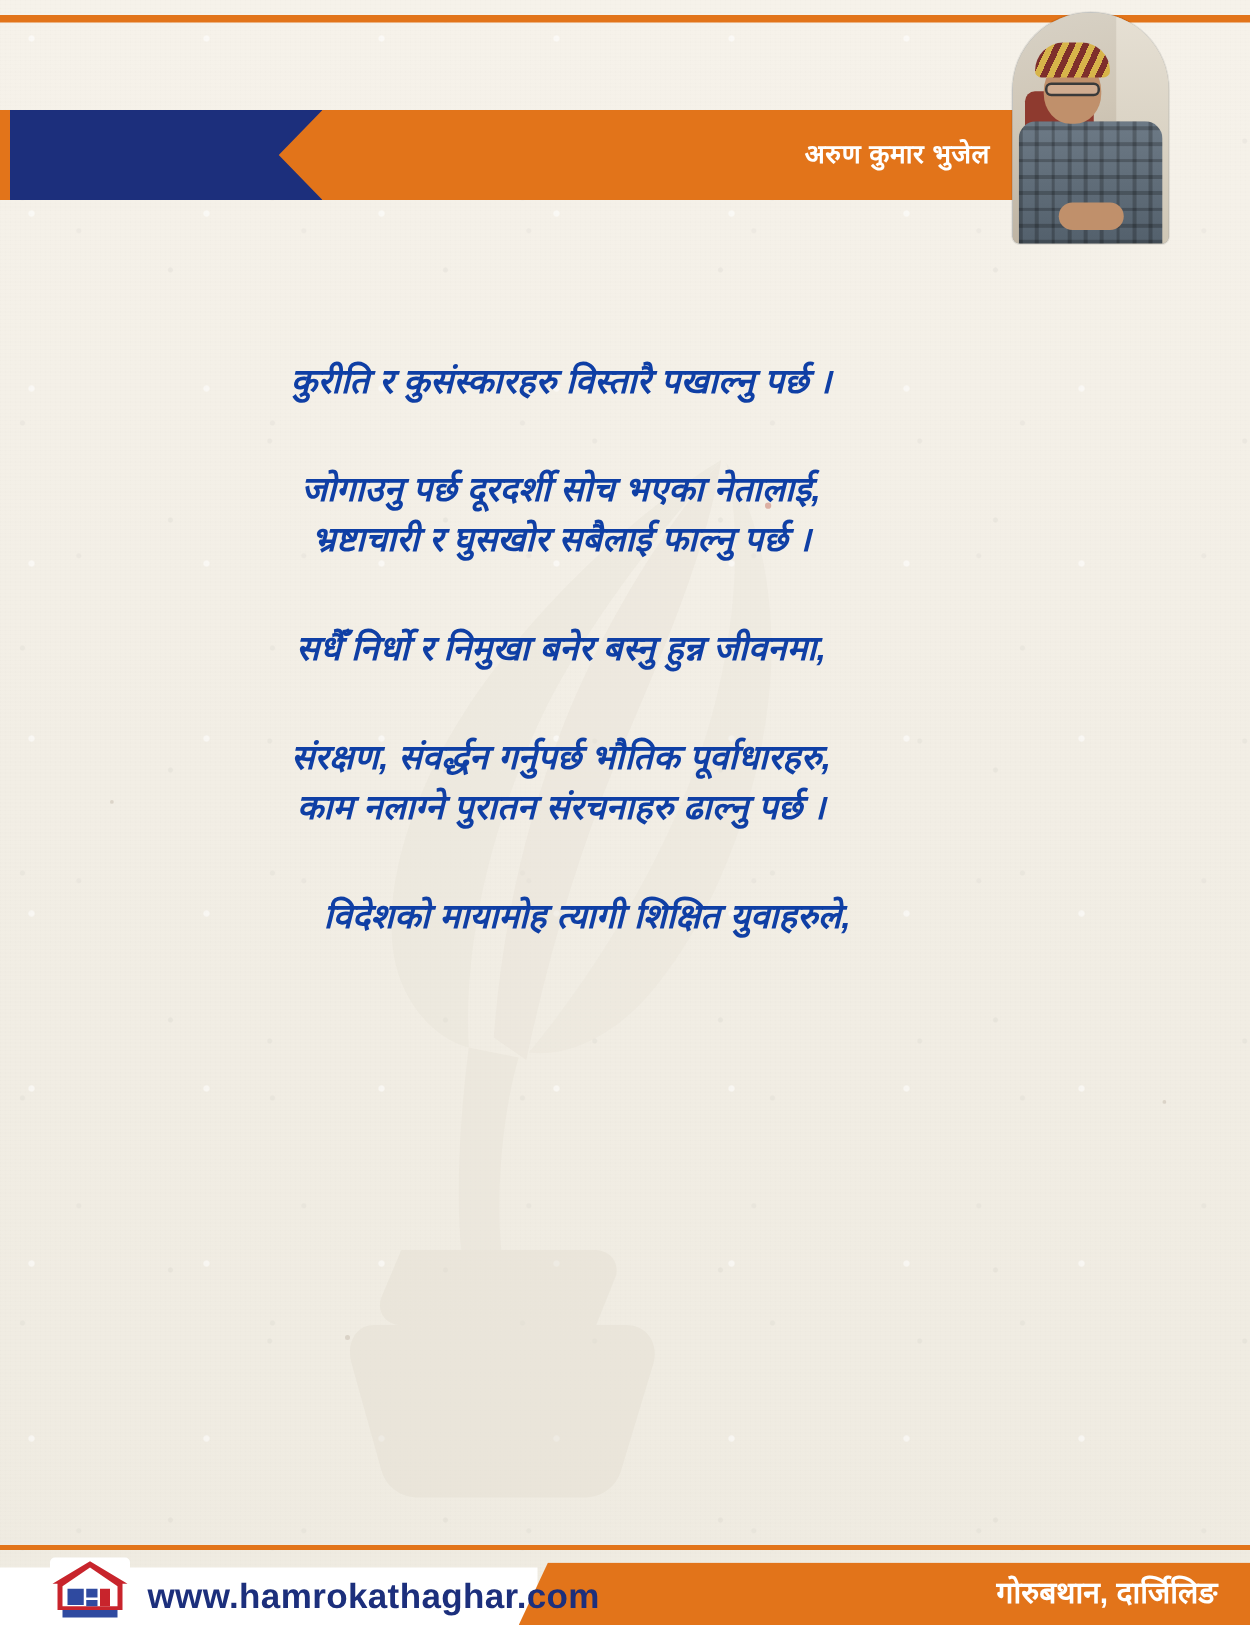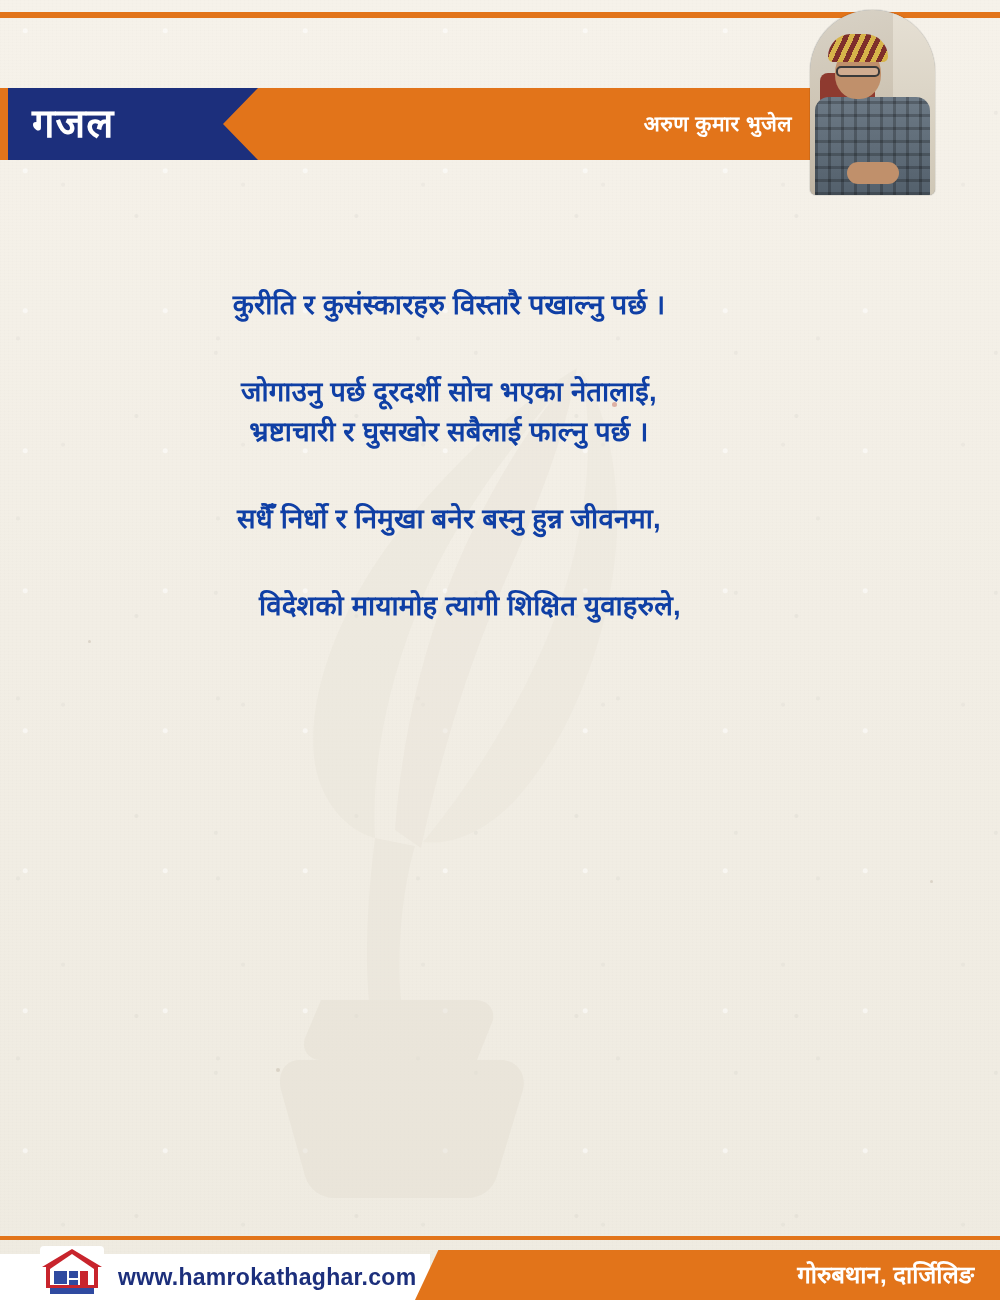--- a/index.html
+++ b/index.html
@@ -156,20 +156,21 @@
     pointer-events: none;
   }
 
   
   .poem {
     position: absolute;
     left: 0; top: 285px;
     width: 898px;
     text-align: center;
     z-index: 2;
+    font-style: italic;
   }
   .stanza { margin-bottom: 47px; }
   .stanza:last-child { margin-bottom: 0; margin-left: 42px; }
   .line {
     color: #0f3fa5;
     font-size: 27.5px;
     font-weight: bold;
     line-height: 40px;
     letter-spacing: .2px;
     white-space: nowrap;
@@ -197,21 +198,21 @@
     right: 0; top: 14px;
     width: 585px; height: 50px;
     background: #e2741a;
     clip-path: polygon(4% 0, 100% 0, 100% 100%, 0 100%);
   }
   .site-url {
     position: absolute;
     left: 118px; top: 18px;
     height: 46px; line-height: 46px;
     color: #1c2f7c;
-    font-size: 23px;
+    font-size: 28px;
     font-weight: bold;
     letter-spacing: .3px;
     z-index: 3;
     white-space: nowrap;
   }
   .footer-place {
     position: absolute;
     right: 26px; top: 14px;
     height: 66px; line-height: 50px;
     color: #ffffff;
@@ -250,21 +251,20 @@
     <path d="M74 700 L276 700 C292 700 302 714 298 730 L272 816 C268 830 256 838 242 838 L110 838 C96 838 84 830 80 816 L56 730 C52 714 60 700 74 700 Z" opacity=".9"></path>
   </g>
 </svg>
 
 <div class="top-strip"></div>
 
 <div class="header">
   <div class="header-bar"></div>
   <div class="header-title">अरुण कुमार भुजेल</div>
   <div class="genre-badge"></div>
-  <div class="genre-label">गजल</div>
 </div>
 
 <div class="photo-frame">
   <div class="photo-bg"></div>
   <div class="photo-wall-right"></div>
   <div class="photo-chair"></div>
   <div class="photo-body"></div>
   <div class="photo-head"></div>
   <div class="photo-cap"></div>
   <div class="photo-glasses"></div>
@@ -274,20 +274,24 @@
 <div class="poem">
   <div class="stanza">
     <div class="line">कुरीति र कुसंस्कारहरु विस्तारै पखाल्नु पर्छ ।</div>
   </div>
   <div class="stanza">
     <div class="line">जोगाउनु पर्छ दूरदर्शी सोच भएका नेतालाई,</div>
     <div class="line">भ्रष्टाचारी र घुसखोर सबैलाई फाल्नु पर्छ ।</div>
   </div>
   <div class="stanza">
     <div class="line">सधैँ निर्धो र निमुखा बनेर बस्नु हुन्न जीवनमा,</div>
+  </div>
+  <div class="stanza">
+    <div class="line">संरक्षण, संवर्द्धन गर्नुपर्छ भौतिक पूर्वाधारहरु,</div>
+    <div class="line">काम नलाग्ने पुरातन संरचनाहरु ढाल्नु पर्छ ।</div>
   </div>
   <div class="stanza">
     <div class="line">विदेशको मायामोह त्यागी शिक्षित युवाहरुले,</div>
   </div>
 </div>
 
 <div class="footer">
   <div class="footer-rule"></div>
   <div class="footer-left-bar"></div>
   <div class="footer-right-bar"></div>

